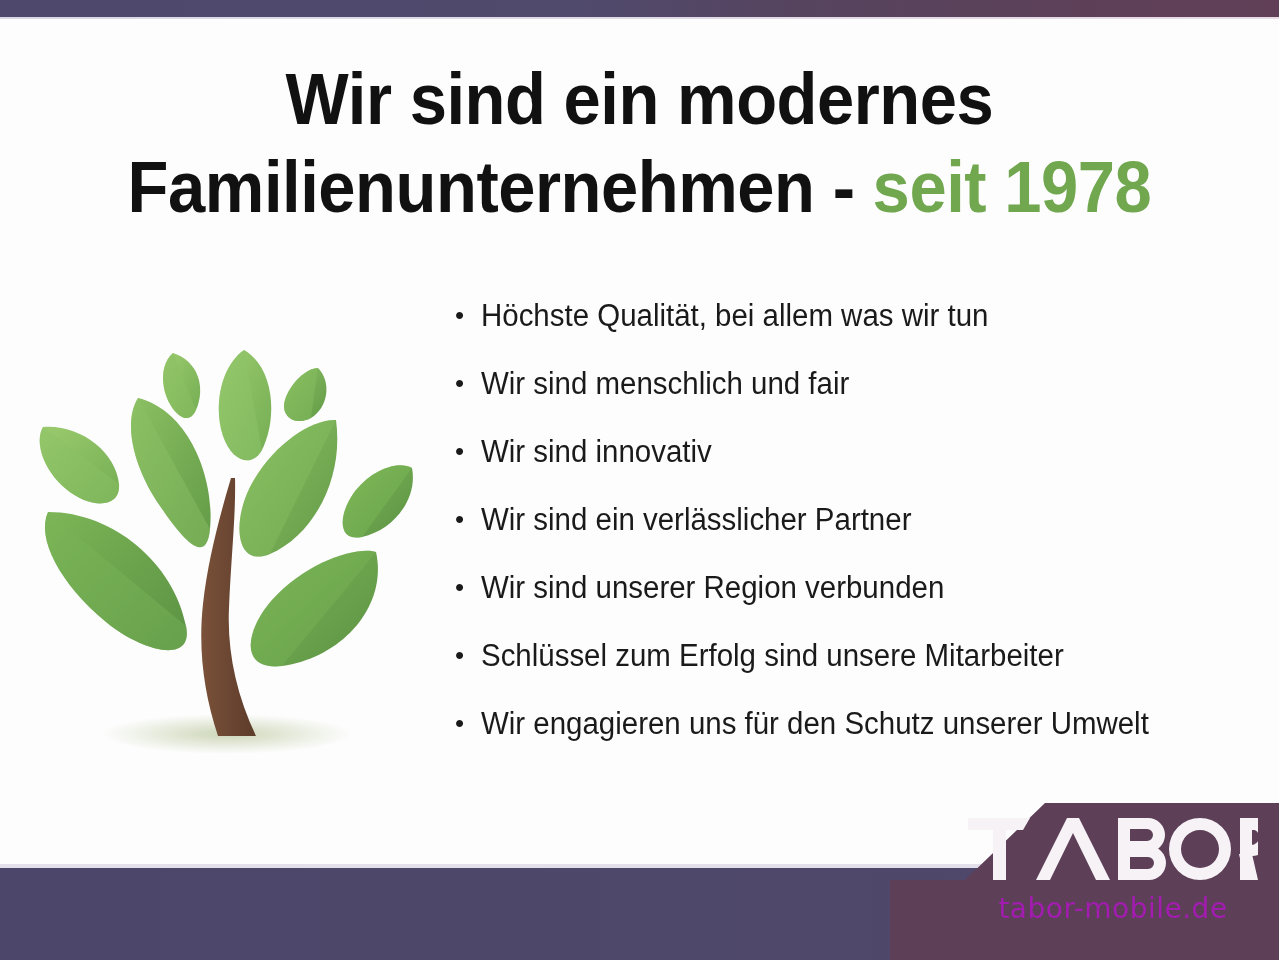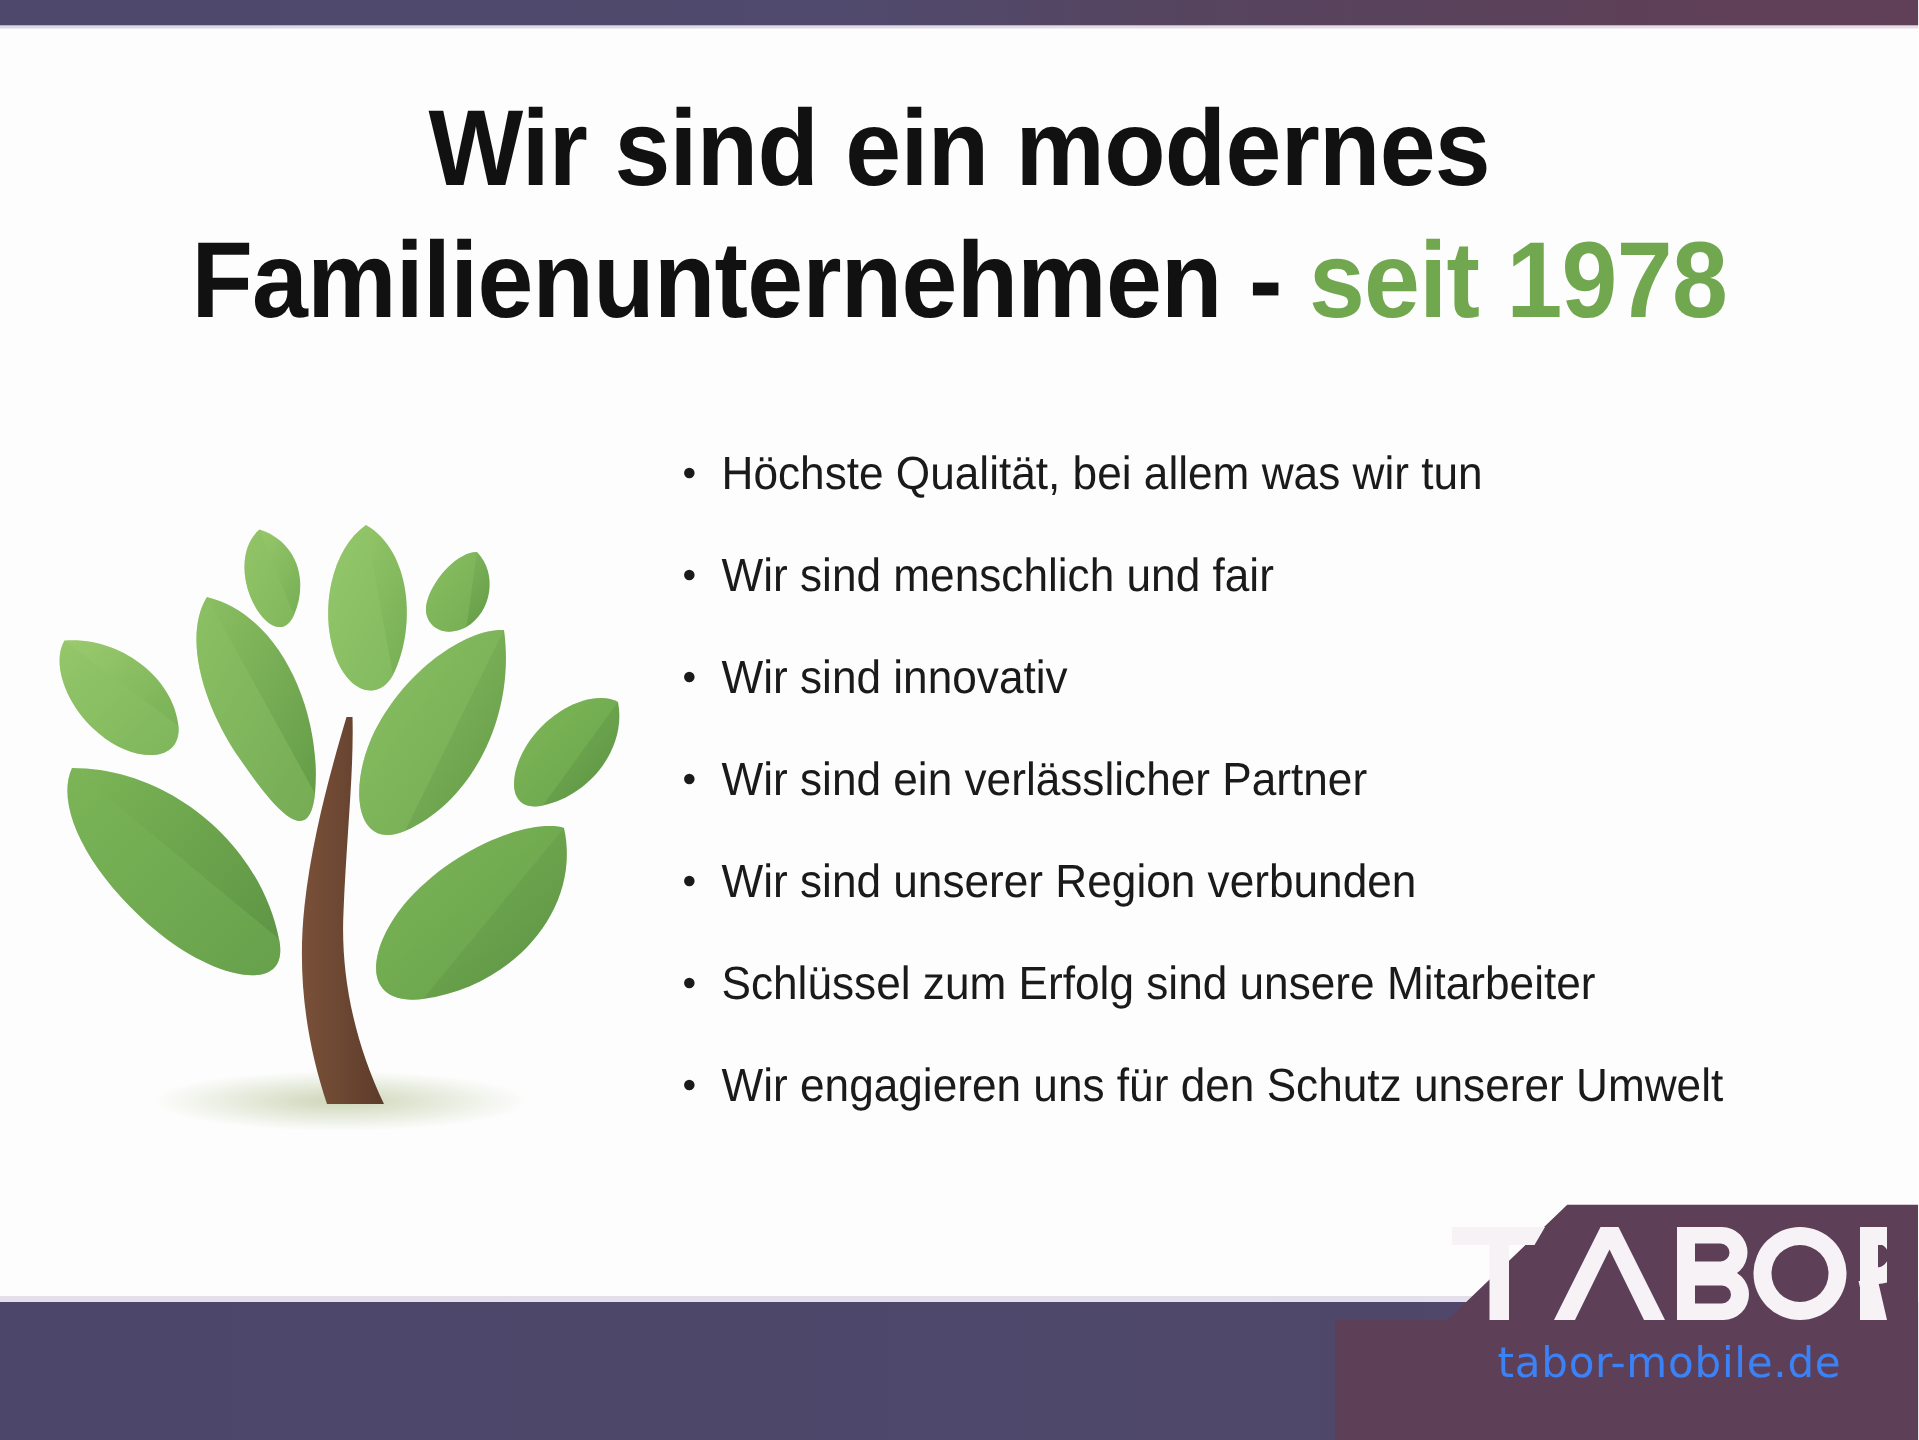--- a/index.html
+++ b/index.html
@@ -136,21 +136,21 @@
     font-family: "DejaVu Sans", sans-serif;
     white-space: nowrap;
   }
   .logo-mark svg { display: block; }
   .logo-url {
     position: absolute;
     left: 968px;
     top: 893px;
     width: 290px;
     text-align: center;
-    color: #3b82f6;
+    color: #a21caf;
     font-size: 28px;
     line-height: 32px;
     letter-spacing: 0.5px;
     font-family: "DejaVu Sans", sans-serif;
     white-space: nowrap;
   }
 </style>
 </head>
 <body>
 

